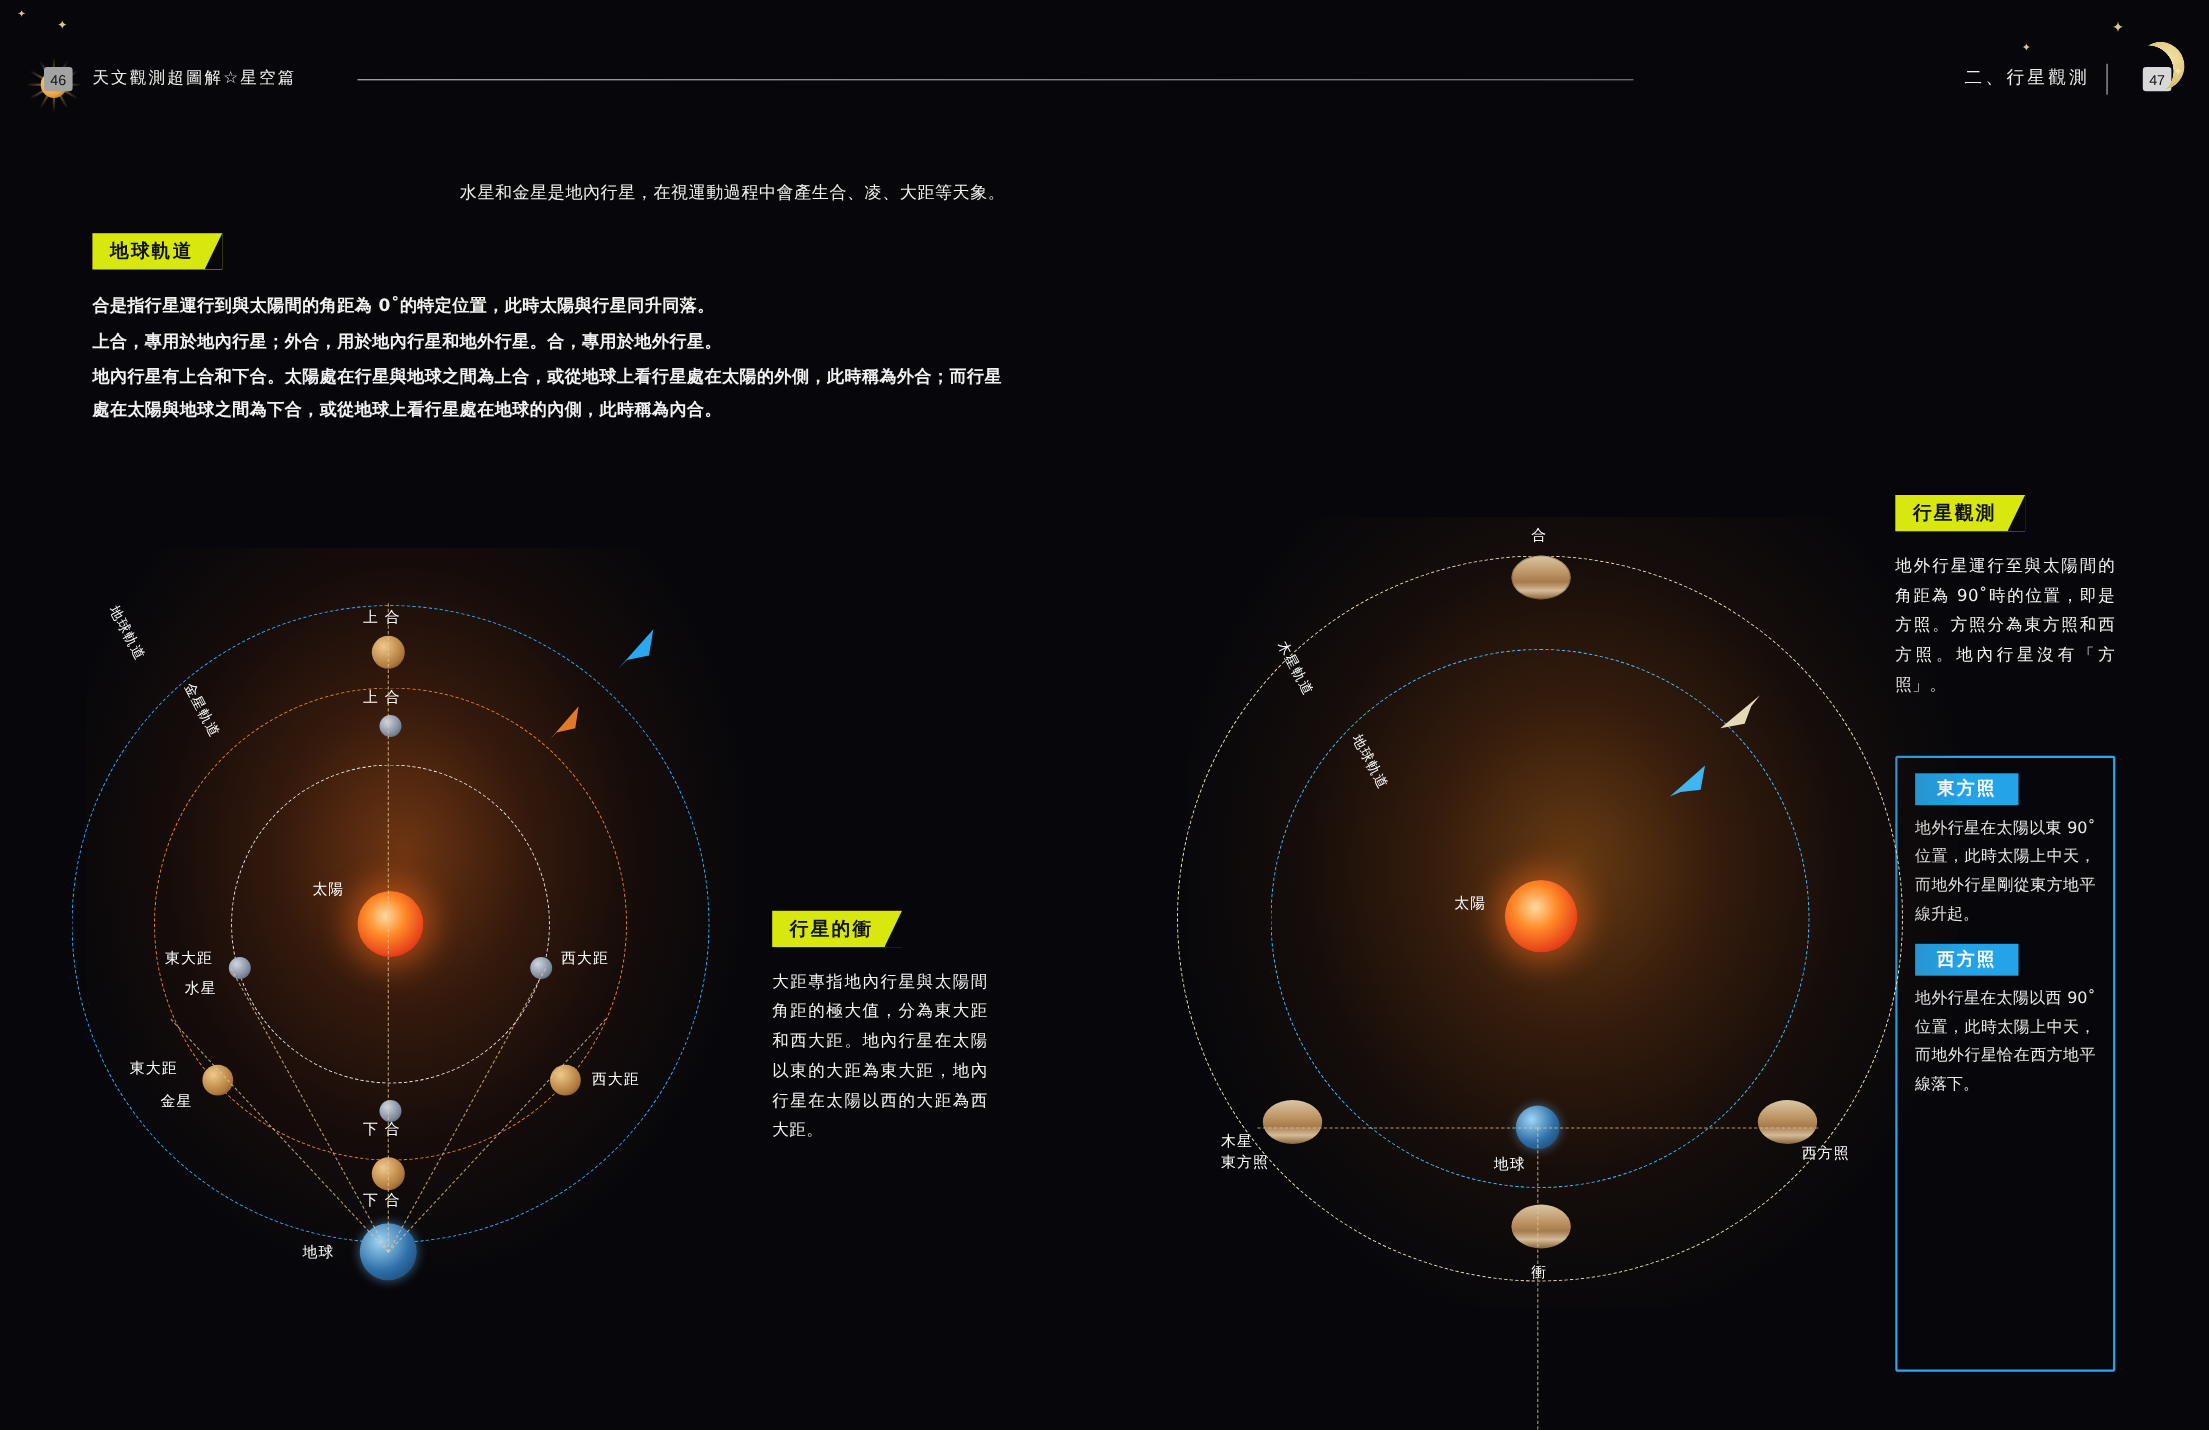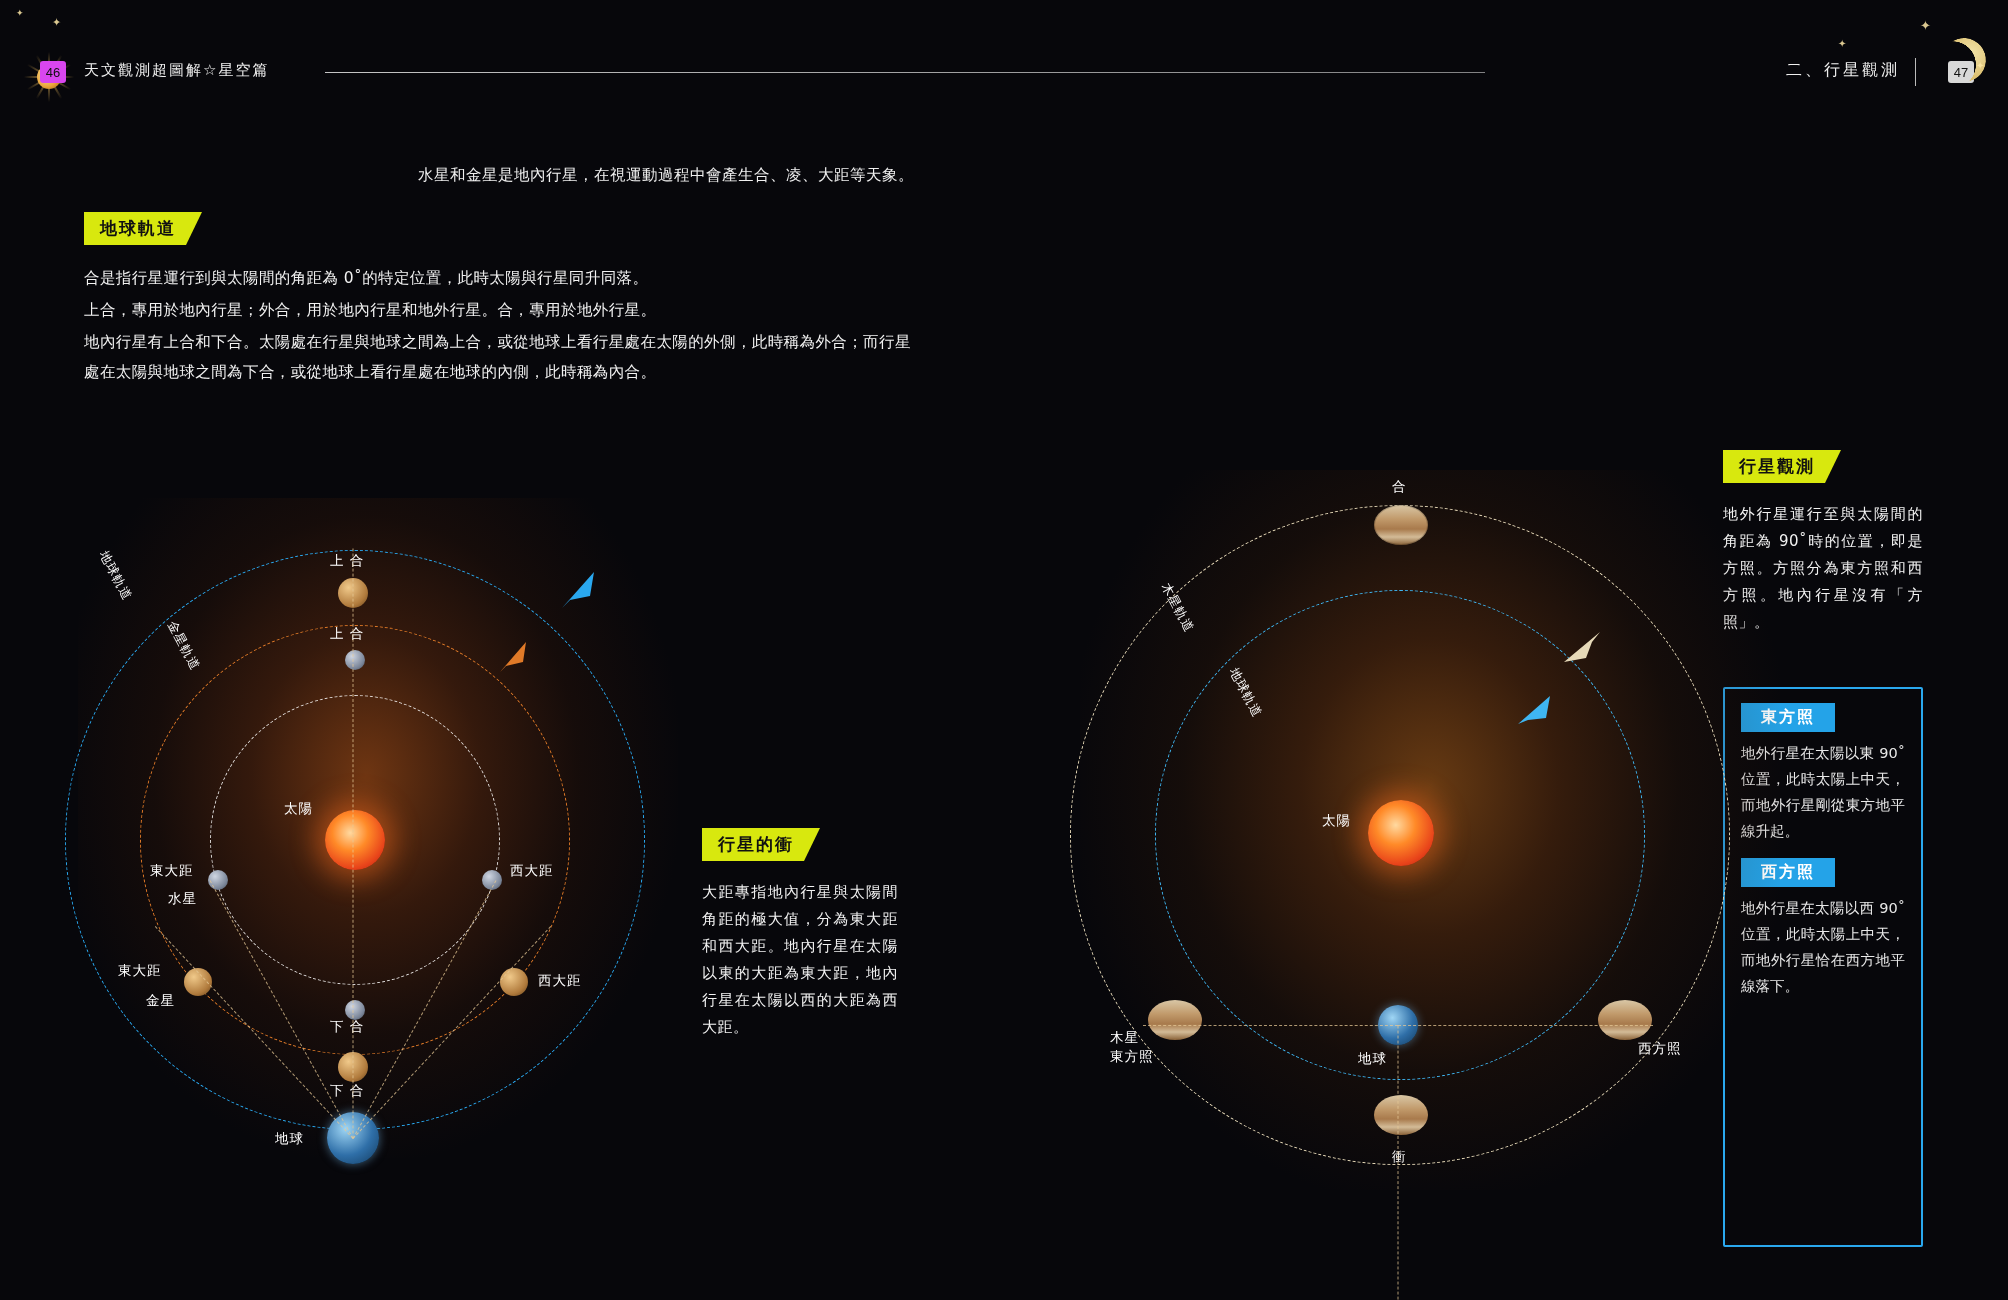--- a/index.html
+++ b/index.html
@@ -24,21 +24,21 @@
   }
   .sun-ornament .ray {
     position:absolute; left:26px; top:2px; width:2px; height:50px;
     background:linear-gradient(to bottom, rgba(240,190,90,0.0), rgba(240,190,90,0.75), rgba(240,190,90,0.0));
     transform-origin: 50% 50%;
   }
 
   .pagenum-left {
     position:absolute; left:40px; top:61px;
     width:26px; height:22px; border-radius:3px;
-    background:#d946ef; color:#111; font-size:13px;
+    background:#a3a3a3; color:#111; font-size:13px;
     display:flex; align-items:center; justify-content:center;
     font-family:"Liberation Sans", sans-serif;
   }
   .pagenum-right {
     position:absolute; right:34px; top:61px;
     width:26px; height:22px; border-radius:3px;
     background:#d8d8d8; color:#111; font-size:13px;
     display:flex; align-items:center; justify-content:center;
     font-family:"Liberation Sans", sans-serif;
   }
@@ -91,21 +91,21 @@
     content:""; position:absolute; right:-0px; top:0; width:16px; height:100%;
     background:#07070b;
     clip-path: polygon(100% 0, 100% 100%, 0 100%);
   }
   .tag.blue { background:#24a3e8; color:#fff; padding:4px 20px; font-size:16px;}
   .tag.blue::after{ display:none; }
 
   .body-text {
     font-size:15.5px; line-height:30px; color:#f2f2f2; letter-spacing:.4px;
   }
-  .body-text p { margin:0 0 2px 0; }
+  .body-text p { margin:0 0 2px 0;font-weight:bold; }
 
   
   .side-col { font-size:15px; line-height:27px; text-align:justify; letter-spacing:.5px; color:#f2f2f2;}
   .glow-left{
     position:absolute; left:78px; top:498px; width:600px; height:660px;
     background: radial-gradient(ellipse at 48% 42%, rgba(196,92,24,0.55) 0%, rgba(120,52,14,0.40) 26%, rgba(60,26,8,0.28) 48%, rgba(12,8,6,0.0) 72%);
     pointer-events:none;
   }
   .glow-right{
     position:absolute; left:1080px; top:470px; width:700px; height:720px;

